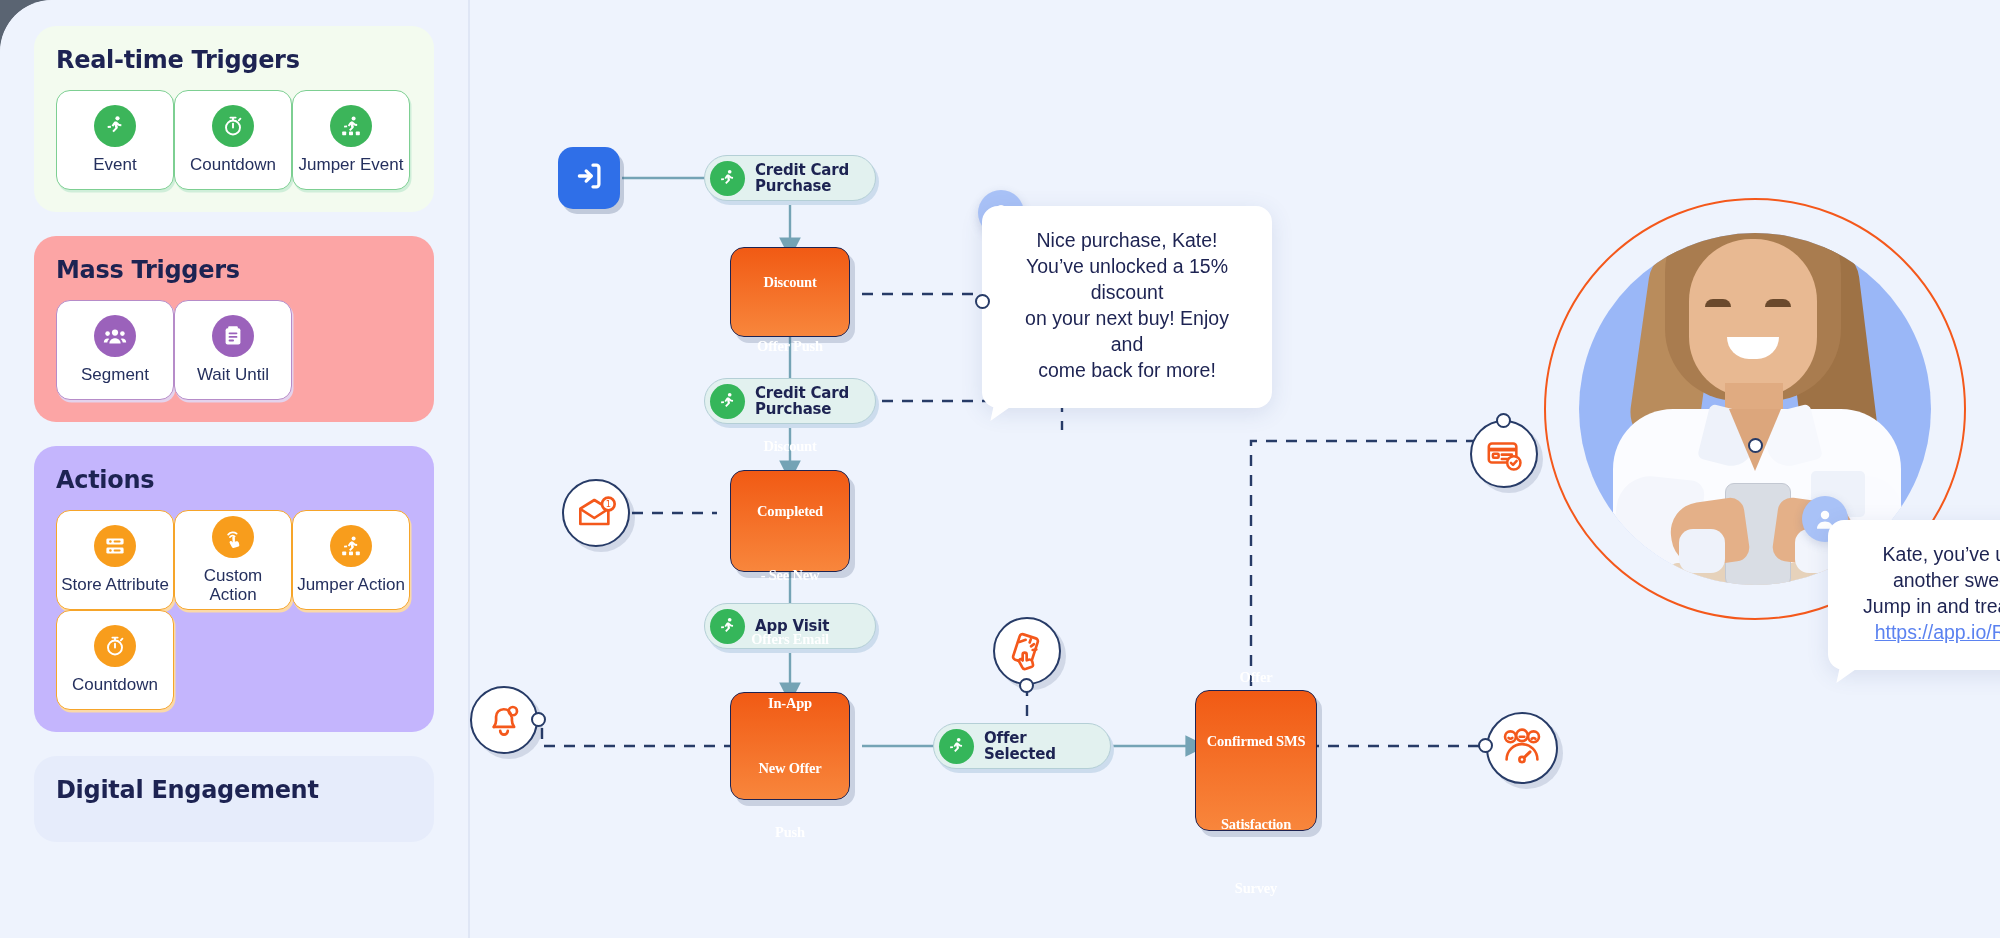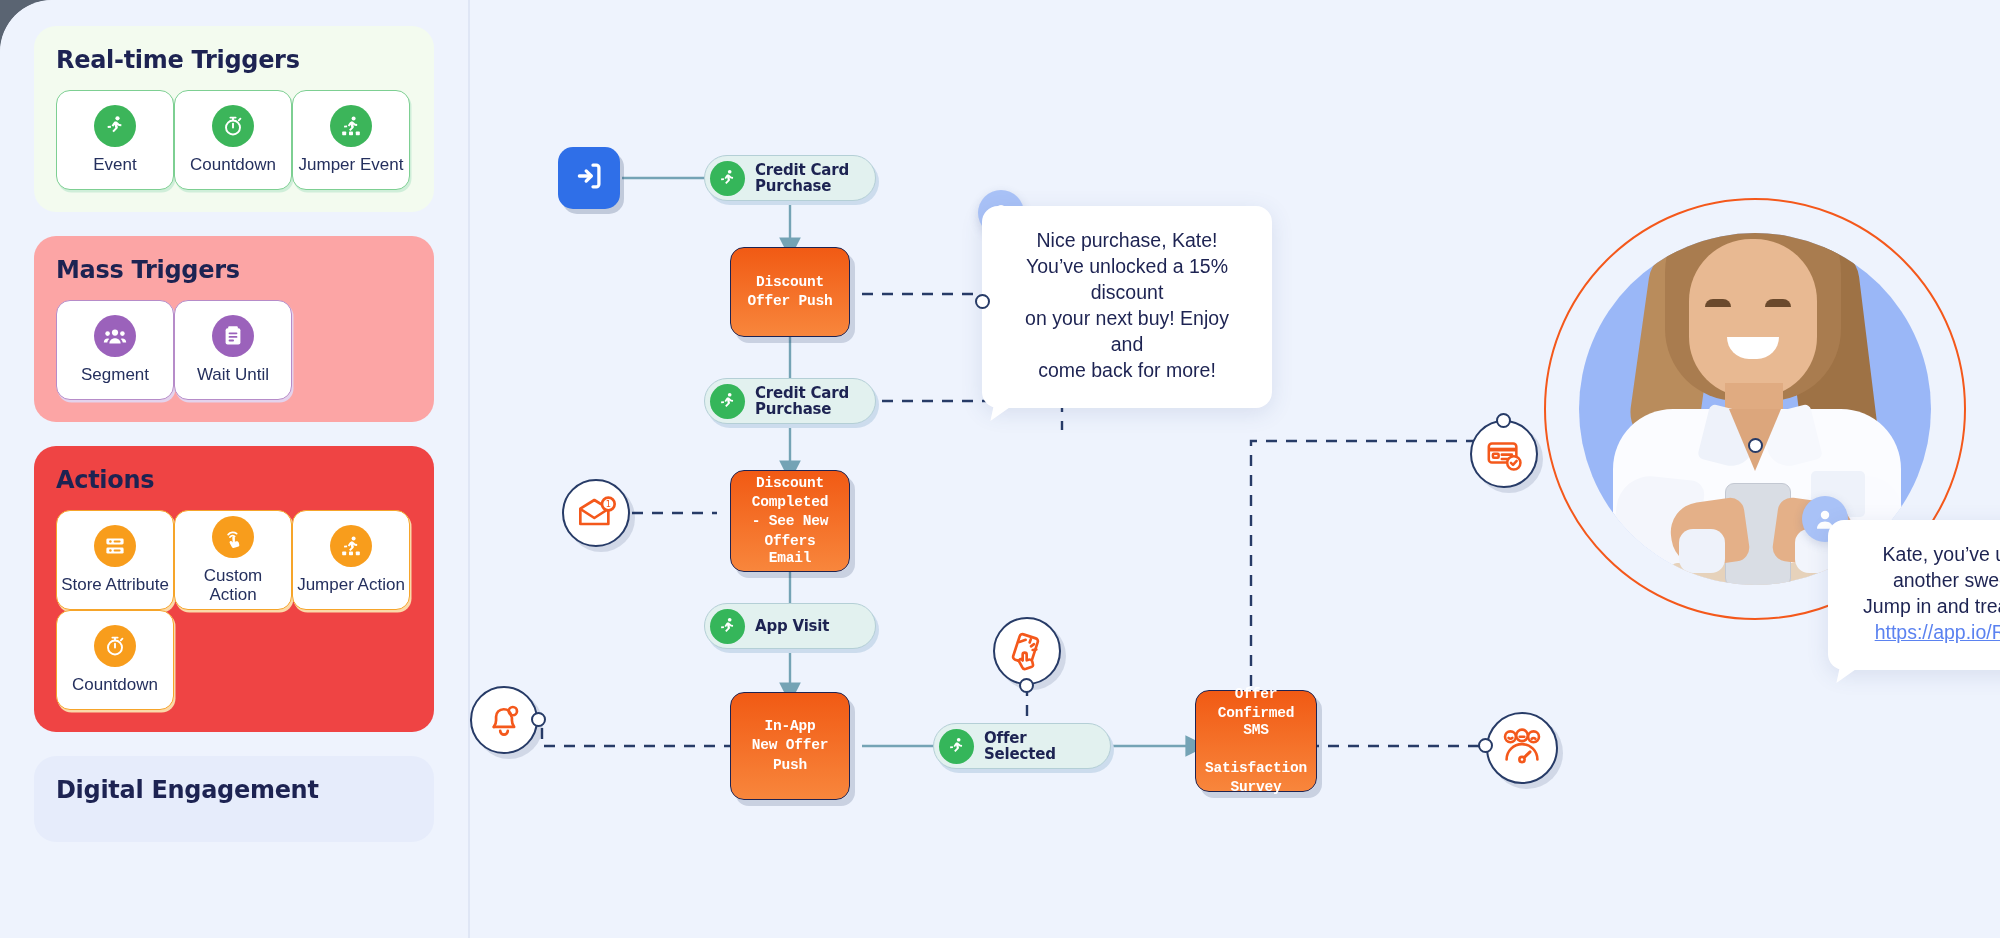--- a/index.html
+++ b/index.html
@@ -69,21 +69,21 @@
 
   
   .g-green  { background: #f3fbef; }
   .g-green  .card { border: 1.6px solid #7dcf92; box-shadow: 1.5px 2.5px 0 #cfeed9; }
   .g-green  .ic   { background: #3cb55a; }
 
   .g-purple { background: #fca5a5; }
   .g-purple .card { border: 1.6px solid #b68cc9; box-shadow: 1.5px 2.5px 0 #e4d2ec; }
   .g-purple .ic   { background: #9b62bb; }
 
-  .g-orange { background: #ef4444; }
+  .g-orange { background: #c4b5fd; }
   .g-orange .card { border: 1.6px solid #f6a52a; box-shadow: 1.5px 2.5px 0 #fbd9a8; }
   .g-orange .ic   { background: #f89d1c; }
 
   .g-blue   { background: #e6ecfb; }
 
   
   #canvas { position: absolute; left: 470px; top: 0; width: 1530px; height: 938px; }
   #wires { position: absolute; left: 0; top: 0; width: 1530px; height: 938px; }
 
   .node { position: absolute; }
@@ -126,25 +126,26 @@
     border-radius: 14px;
     border: 1.8px solid #1d2352;
     background: linear-gradient(180deg,#f15a14 0%, #f8863c 100%);
     box-shadow: 5px 6px 0 rgba(36,58,102,.18);
     display: flex; flex-direction: column;
     align-items: center; justify-content: center;
     gap: 2px;
     padding: 14px 8px;
   }
   .block-text {
-    font-family: Liberation Mono, monospace;
+    font-family: Liberation Serif, serif;
     font-weight: bold;
     font-size: 14.5px; line-height: 1.2;
     color: #fff; text-align: center;
     letter-spacing: -0.2px;
+    margin-top: 45px;
   }
   .block-sep { width: 62px; height: 2px; background: rgba(255,255,255,.85); margin: 9px 0 7px; }
 
   
   .badge {
     width: 68px; height: 68px; border-radius: 50%;
     background: #fff;
     border: 2px solid #273b67;
     box-shadow: 5px 5px 0 rgba(36,58,102,.14);
     display: flex; align-items: center; justify-content: center;
@@ -526,21 +527,21 @@
       <span class="block-text">- See New</span>
       <span class="block-text">Offers Email</span>
     </div>
 
     <div class="node block" style="left:260px; top:692px; height:108px;">
       <span class="block-text">In-App</span>
       <span class="block-text">New Offer</span>
       <span class="block-text">Push</span>
     </div>
 
-    <div class="node block" style="left:725px; top:690px; height:102px; width:122px;">
+    <div class="node block" style="left:725px; top:690px; height:141px; width:122px;">
       <span class="block-text">Offer</span>
       <span class="block-text">Confirmed SMS</span>
       <span class="block-sep"></span>
       <span class="block-text">Satisfaction</span>
       <span class="block-text">Survey</span>
     </div>
 
     <div class="node" style="left:1000px; top:420px;">
       <div class="dot" style="left:26px; top:-7px;"></div>
       <div class="badge">

